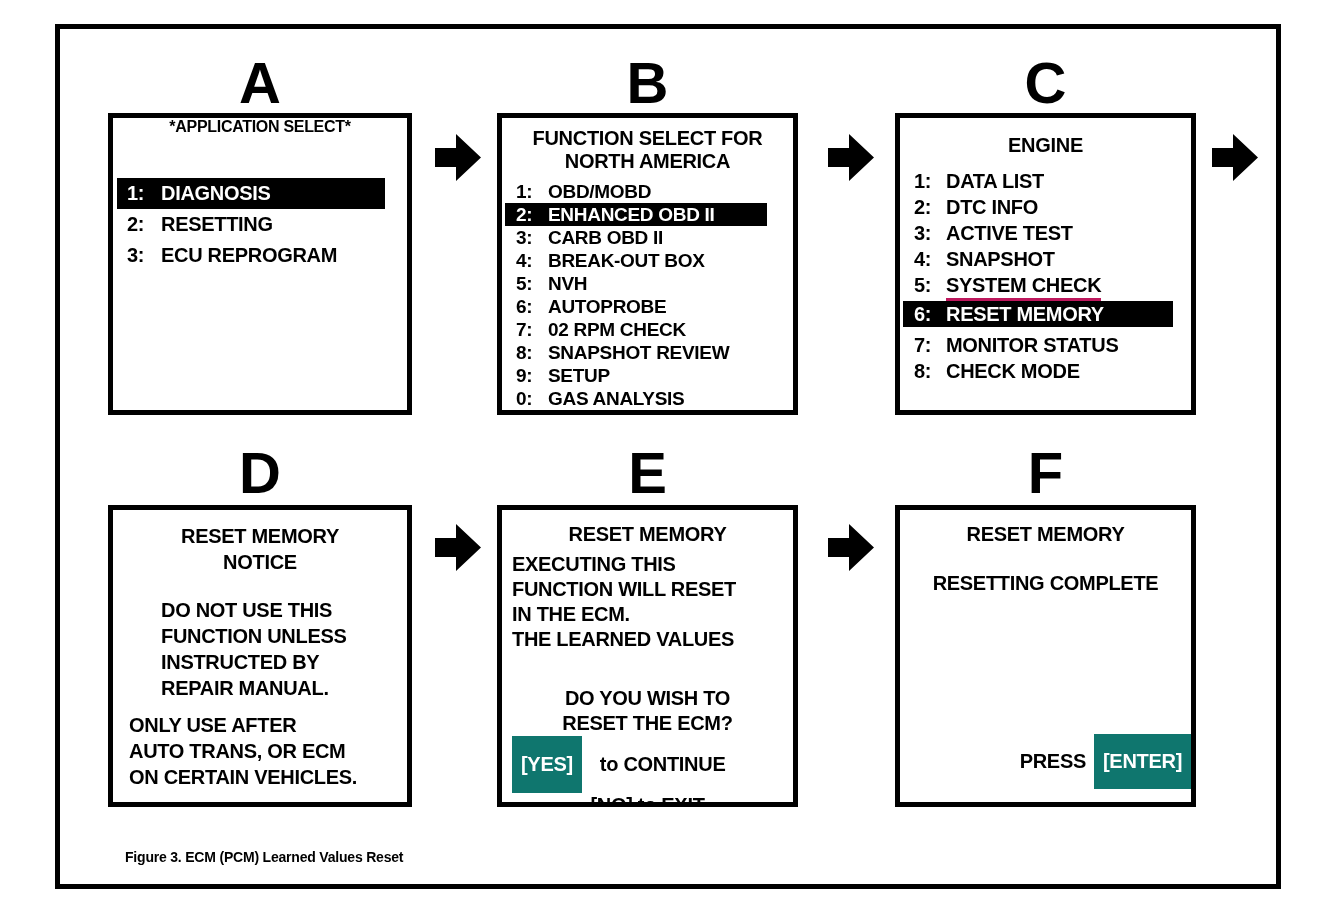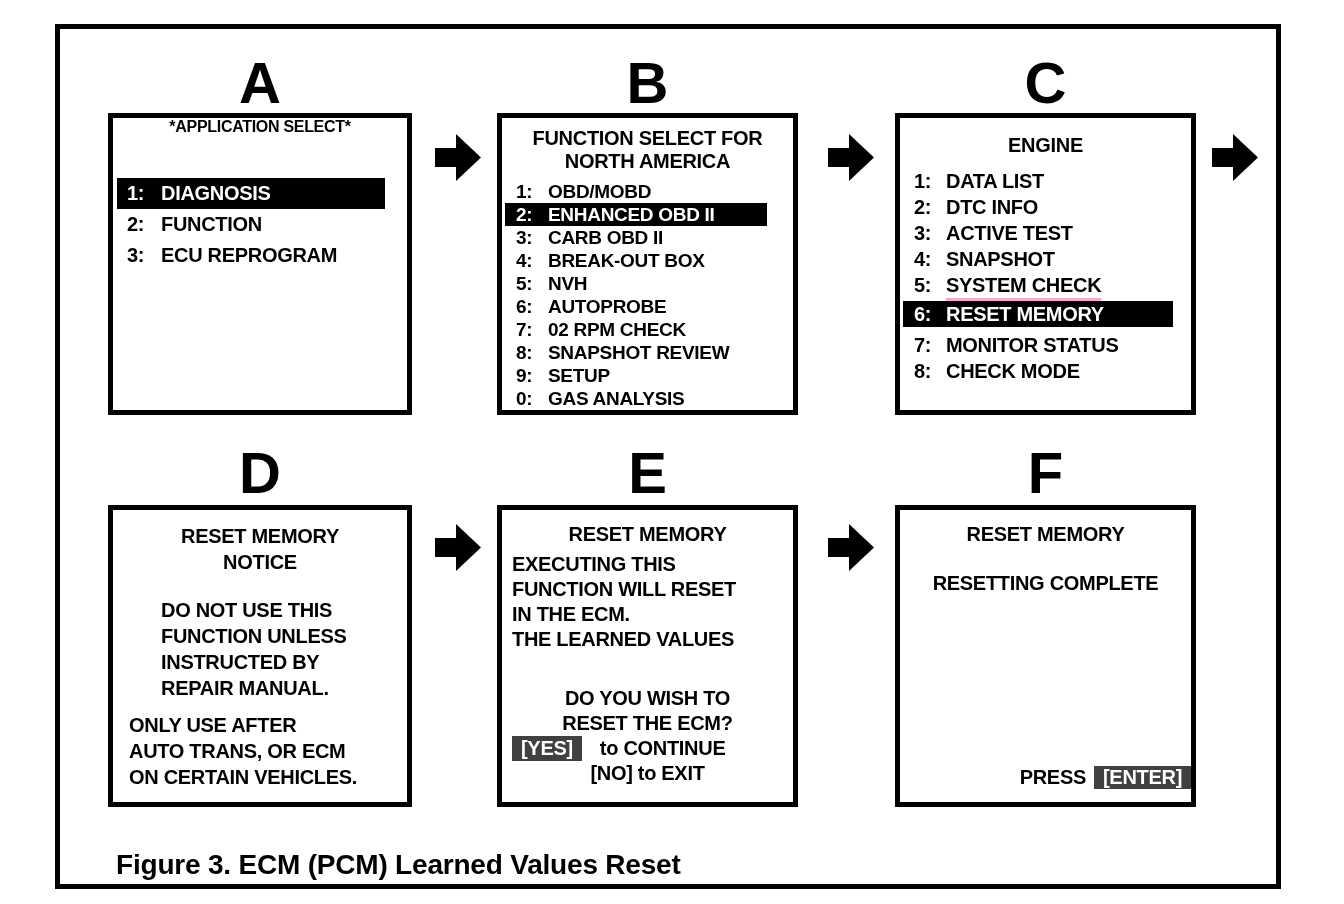--- a/index.html
+++ b/index.html
@@ -40,51 +40,51 @@
   .panel-b .p-title{margin-top:9px;line-height:23px;}
   .panel-b .menu{margin-top:7px;}
   .panel-b .menu-row{line-height:23px;font-size:19px;}
   .panel-b .row-hl{margin-left:3px;padding-left:11px;width:262px;}
   
   .panel-c .p-title{margin-top:15px;line-height:25px;}
   .panel-c .menu{margin-top:10px;}
   .panel-c .menu-row{line-height:26px;}
   .panel-c .row-hl{margin-left:3px;padding-left:11px;width:270px;}
   .panel-c .gap-above{margin-top:5px;}
-  .u-line{border-bottom:3px solid #f9a8d4;}
+  .u-line{border-bottom:3px solid #be185d;}
   
   .panel-d{line-height:26px;}
   .panel-d .p-title{margin-top:13px;}
   .panel-d .para1{margin:22px 0 0 48px;}
   .panel-d .para2{margin:11px 0 0 16px;}
   
   .panel-e{line-height:25px;}
   .panel-e .p-title{margin-top:12px;}
   .panel-e .para1{margin:5px 0 0 10px;}
   .panel-e .question{margin-top:34px;text-align:center;}
   .panel-e .yes-line{margin-left:10px;display:flex;align-items:baseline;}
   .panel-e .no-line{text-align:center;}
-  .key-inv{background:#404040;color:#fff;padding:0 9px;display:inline-block;}
+  .key-inv{background:#0f766e;color:#fff;padding:16px 9px;display:inline-block;}
   .yes-gap{display:inline-block;width:18px;}
   
   .panel-f .p-title{margin-top:13px;}
   .panel-f .status-line{margin-top:26px;text-align:center;}
   .panel-f .press-line{position:absolute;left:0;right:0;bottom:13px;text-align:right;}
   .panel-f .press-word{margin-right:8px;}
   
   .arrow{position:absolute;width:47px;height:49px;}
   .arrow svg{display:block;width:100%;height:100%;}
   .ar1{top:133px;}
   .ar2{top:523px;}
   .ax1{left:435px;}
   .ax2{left:828px;}
   .ax3{left:1212px;}
   
   #figure-caption{
-    position:absolute;left:116px;top:849px;font-size:28px;font-weight:bold;
+    position:absolute;left:125px;top:849px;font-size:14px;font-weight:bold;
     letter-spacing:-0.2px;
   }
 </style>
 </head>
 <body>
 
 <div id="canvas">
   <div id="outer-frame"></div>
 
   <div class="panel-label colA" style="top:54px;">A</div>
@@ -96,21 +96,21 @@
 
   <div class="panel panel-a row1 colA">
     <div class="p-title">*APPLICATION SELECT*</div>
     <div class="menu">
       <div class="menu-row row-hl">
         <span class="menu-num">1:</span>
         <span class="menu-text">DIAGNOSIS</span>
       </div>
       <div class="menu-row">
         <span class="menu-num">2:</span>
-        <span class="menu-text">FUNCTION</span>
+        <span class="menu-text">RESETTING</span>
       </div>
       <div class="menu-row">
         <span class="menu-num">3:</span>
         <span class="menu-text">ECU REPROGRAM</span>
       </div>
     </div>
   </div>
 
   <div class="arrow ax1 ar1">
     <svg viewBox="0 0 47 49">

